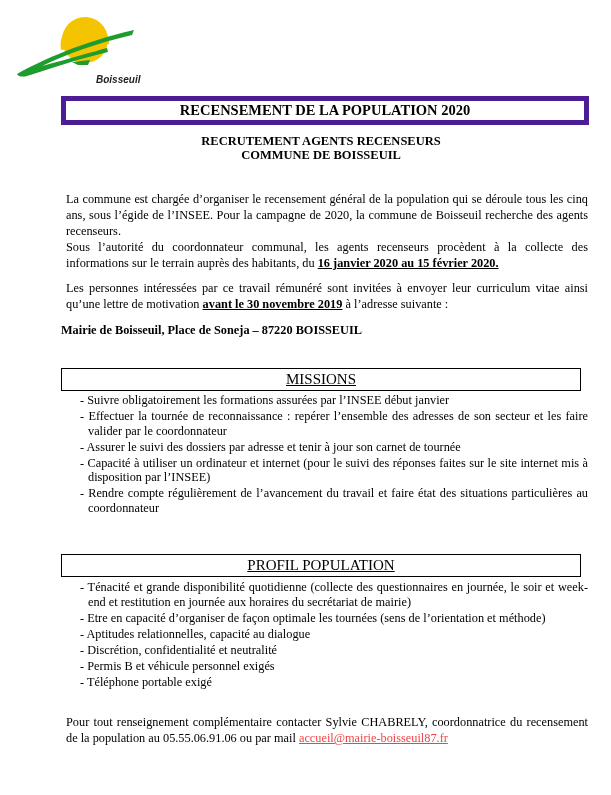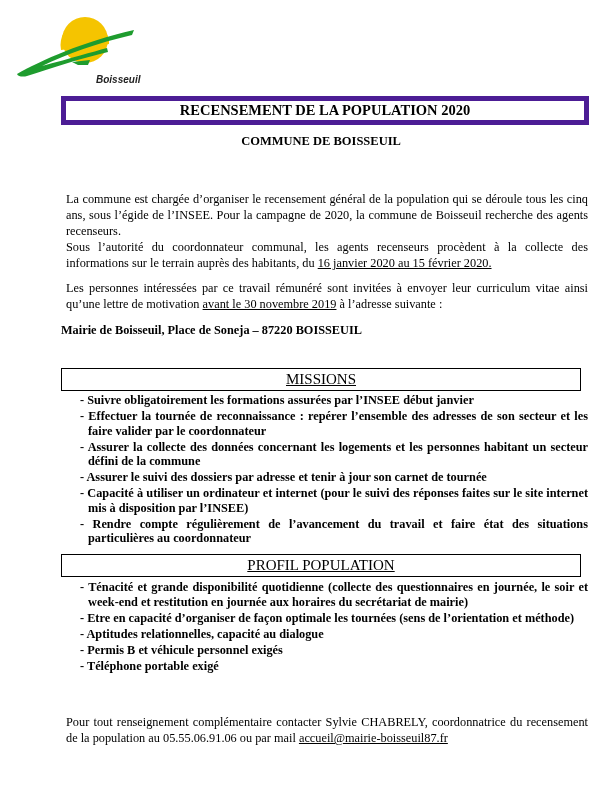--- a/index.html
+++ b/index.html
@@ -14,68 +14,69 @@
               font-weight: bold; font-size: 12.5px; line-height: 14px; }
   .para { position: absolute; left: 66px; width: 522px; text-align: justify; line-height: 16px; }
   .p1 { top: 191px; }
   .p2 { top: 280px; }
   .address { position: absolute; left: 61px; top: 323px; width: 520px; font-weight: bold; }
   .sec-box { position: absolute; left: 61px; width: 518px; height: 21px; border: 1px solid #000;
              text-align: center; line-height: 20px; font-size: 15px; }
   .sec-box span { text-decoration: underline; }
   .missions-box { top: 368px; }
   .profil-box { top: 554px; }
-  ul.list { position: absolute; left: 80px; width: 508px; margin: 0; padding: 0; list-style: none; line-height: 14.6px; font-weight: bold; }
+  ul.list { position: absolute; left: 80px; width: 508px; margin: 0; padding: 0; list-style: none; line-height: 14.6px; }
   ul.list li { padding-left: 8px; text-indent: -8px; text-align: justify; margin-bottom: 1.4px; }
   .missions-list { top: 393px; }
   .profil-list { top: 580px; }
   .p3 { top: 714px; }
-  b u, u b { font-weight: normal; margin-top: 8px; }
-  a { color: #000000; text-decoration: underline; }
+  b u, u b { font-weight: bold; margin-top: 8px; }
+  a { color: #ef4444; text-decoration: underline; }
 </style>
 </head>
 <body>
 
 <div class="logo">
   <svg width="125" height="70" viewBox="0 0 125 70">
     <path d="M49 40 A24 24 0 0 1 97 30 L97 34 Z" fill="#f5c400"></path>
     <circle cx="73" cy="30" r="23" fill="#f5c400"></circle>
     <path d="M5 64 C30 50 70 32 122 20 L120 25 C85 33 55 44 30 56 C60 48 80 42 95 38 L96 42 C70 48 40 58 15 66 C12 67 6 67 5 64 Z" fill="#1e9c2e"></path>
     <path d="M60 52 L78 50 L76 55 L66 55 Z" fill="#1e9c2e"></path>
   </svg>
   <span class="logo-text">Boisseuil</span>
 </div>
 
 <div class="title-box">RECENSEMENT DE LA POPULATION 2020</div>
 
 <div class="subtitle">
+  <div>RECRUTEMENT AGENTS RECENSEURS</div>
   <div>COMMUNE DE BOISSEUIL</div>
 </div>
 
 <div class="para p1">
   <div>La commune est chargée d’organiser le recensement général de la population qui se déroule tous les cinq ans, sous l’égide de l’INSEE. Pour la campagne de 2020, la commune de Boisseuil recherche des agents recenseurs.</div>
   <div><span>Sous l’autorité du coordonnateur communal, les agents recenseurs procèdent à la collecte des informations sur le terrain auprès des habitants, du </span><b><u>16 janvier 2020 au 15 février 2020.</u></b></div>
 </div>
 
 <div class="para p2"><span>Les personnes intéressées par ce travail rémunéré sont invitées à envoyer leur curriculum vitae ainsi qu’une lettre de motivation </span><b><u>avant le 30 novembre 2019</u></b><span> à l’adresse suivante :</span></div>
 
 <div class="address">Mairie de Boisseuil, Place de Soneja – 87220 BOISSEUIL</div>
 
 <div class="sec-box missions-box"><span>MISSIONS</span></div>
 <ul class="list missions-list">
   <li>- Suivre obligatoirement les formations assurées par l’INSEE début janvier</li>
   <li>- Effectuer la tournée de reconnaissance : repérer l’ensemble des adresses de son secteur et les faire valider par le coordonnateur</li>
-  <li>- Assurer la collecte des données concernant les logements et les personnes habitant un secteur défini de la commune</li>
   <li>- Assurer le suivi des dossiers par adresse et tenir à jour son carnet de tournée</li>
   <li>- Capacité à utiliser un ordinateur et internet (pour le suivi des réponses faites sur le site internet mis à disposition par l’INSEE)</li>
   <li>- Rendre compte régulièrement de l’avancement du travail et faire état des situations particulières au coordonnateur</li>
 </ul>
 
 <div class="sec-box profil-box"><span>PROFIL POPULATION</span></div>
 <ul class="list profil-list">
   <li>- Ténacité et grande disponibilité quotidienne (collecte des questionnaires en journée, le soir et week-end et restitution en journée aux horaires du secrétariat de mairie)</li>
   <li>- Etre en capacité d’organiser de façon optimale les tournées (sens de l’orientation et méthode)</li>
   <li>- Aptitudes relationnelles, capacité au dialogue</li>
+  <li>- Discrétion, confidentialité et neutralité</li>
   <li>- Permis B et véhicule personnel exigés</li>
   <li>- Téléphone portable exigé</li>
 </ul>
 
 <div class="para p3"><span>Pour tout renseignement complémentaire contacter Sylvie CHABRELY, coordonnatrice du recensement de la population au 05.55.06.91.06 ou par mail </span><a>accueil@mairie-boisseuil87.fr</a></div>
 
 </body></html>

